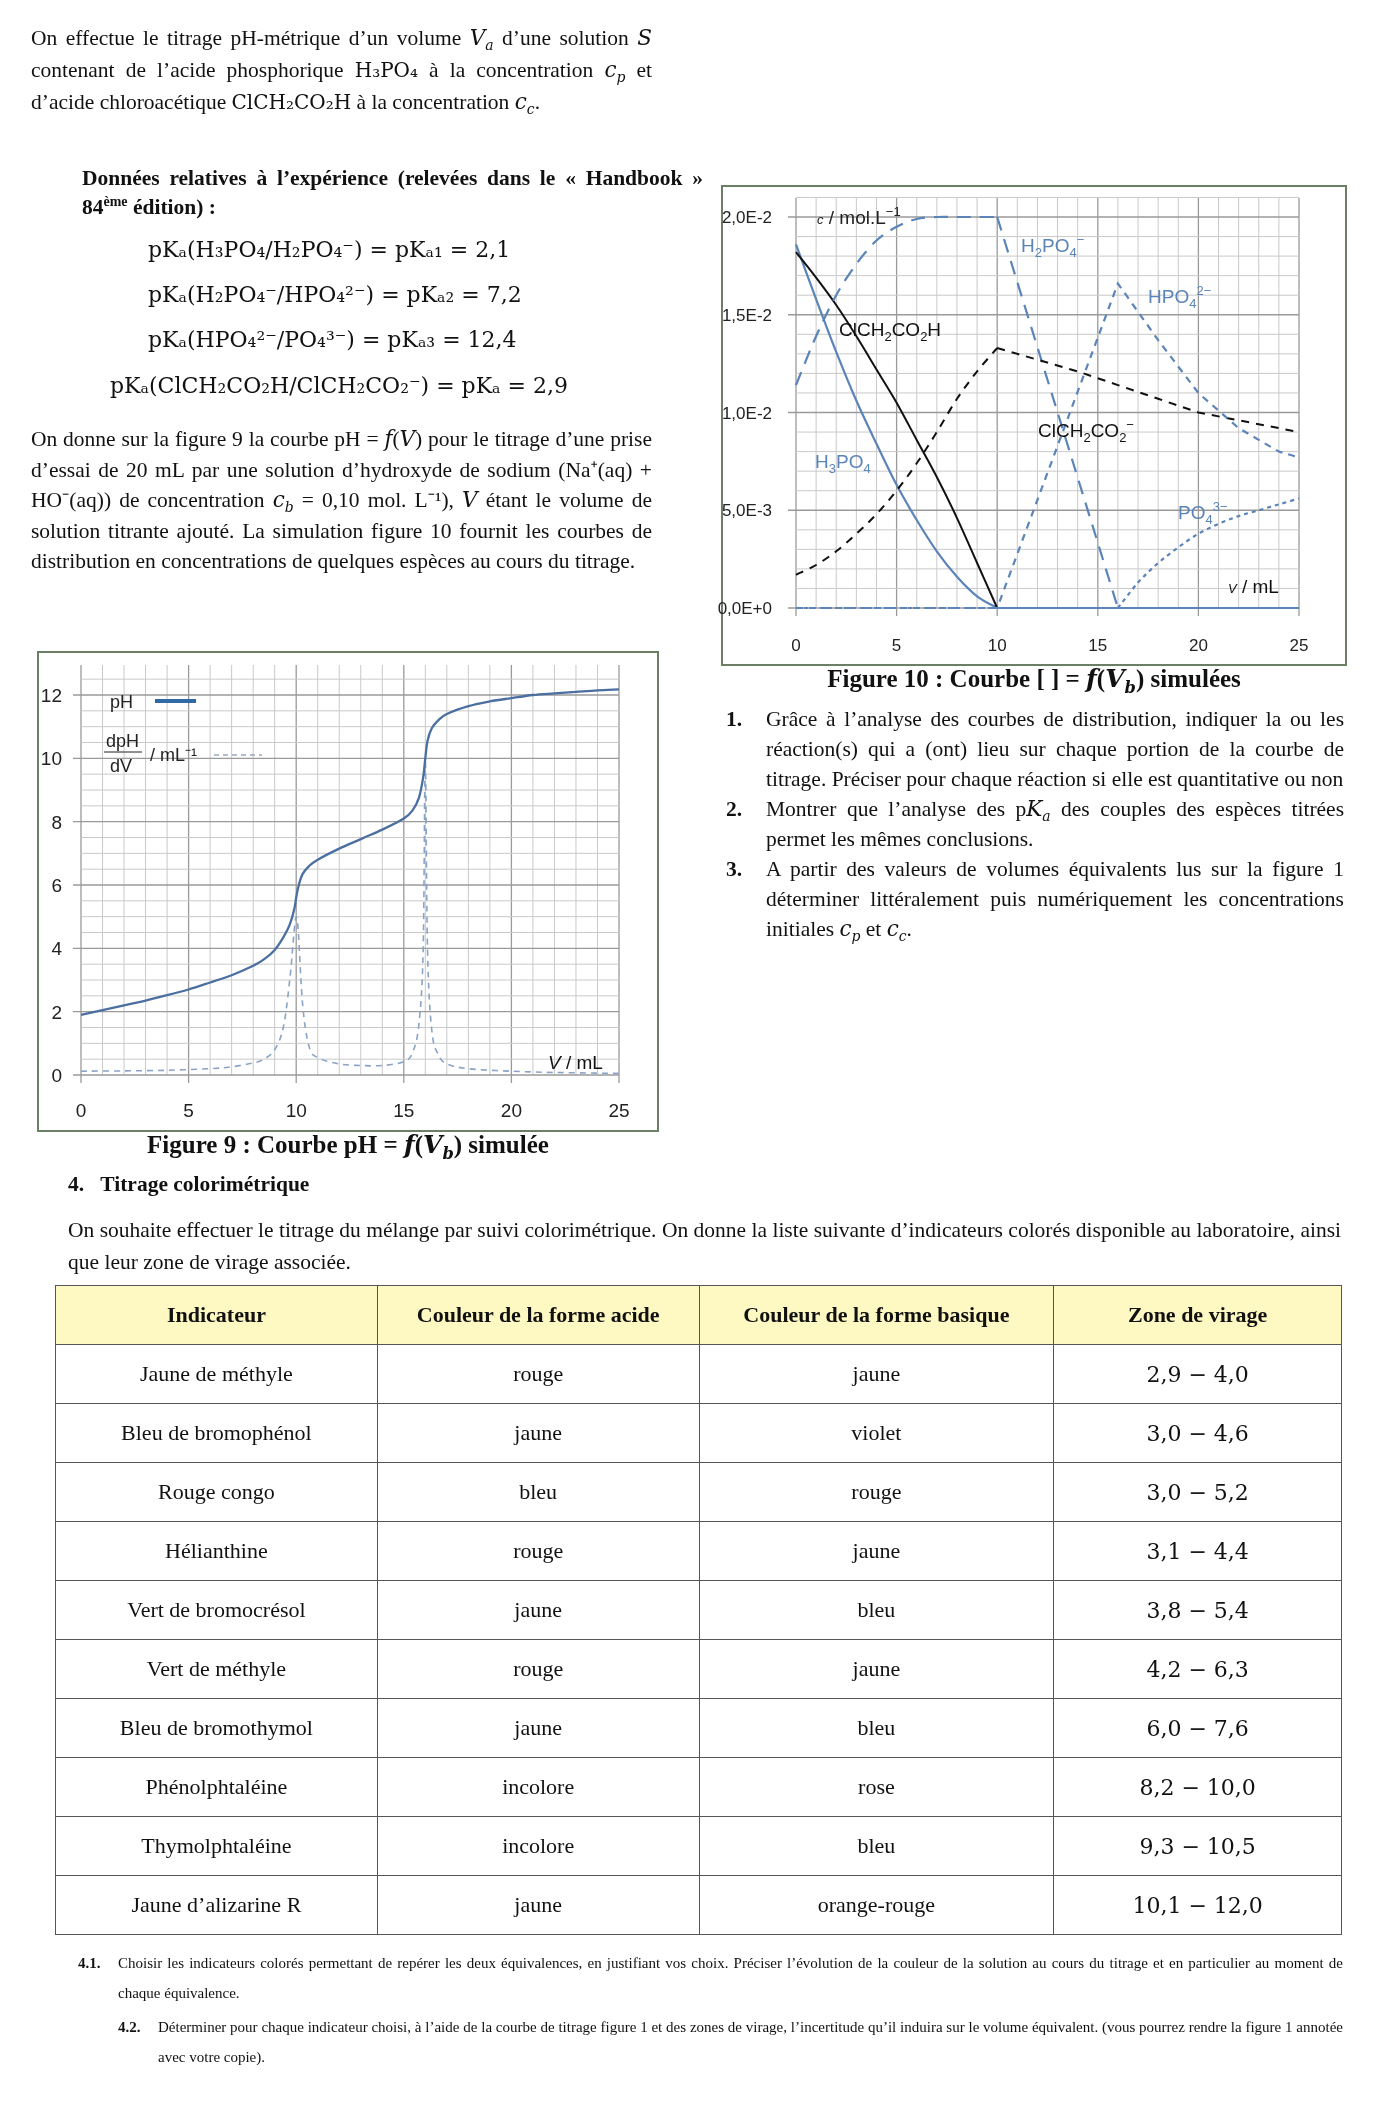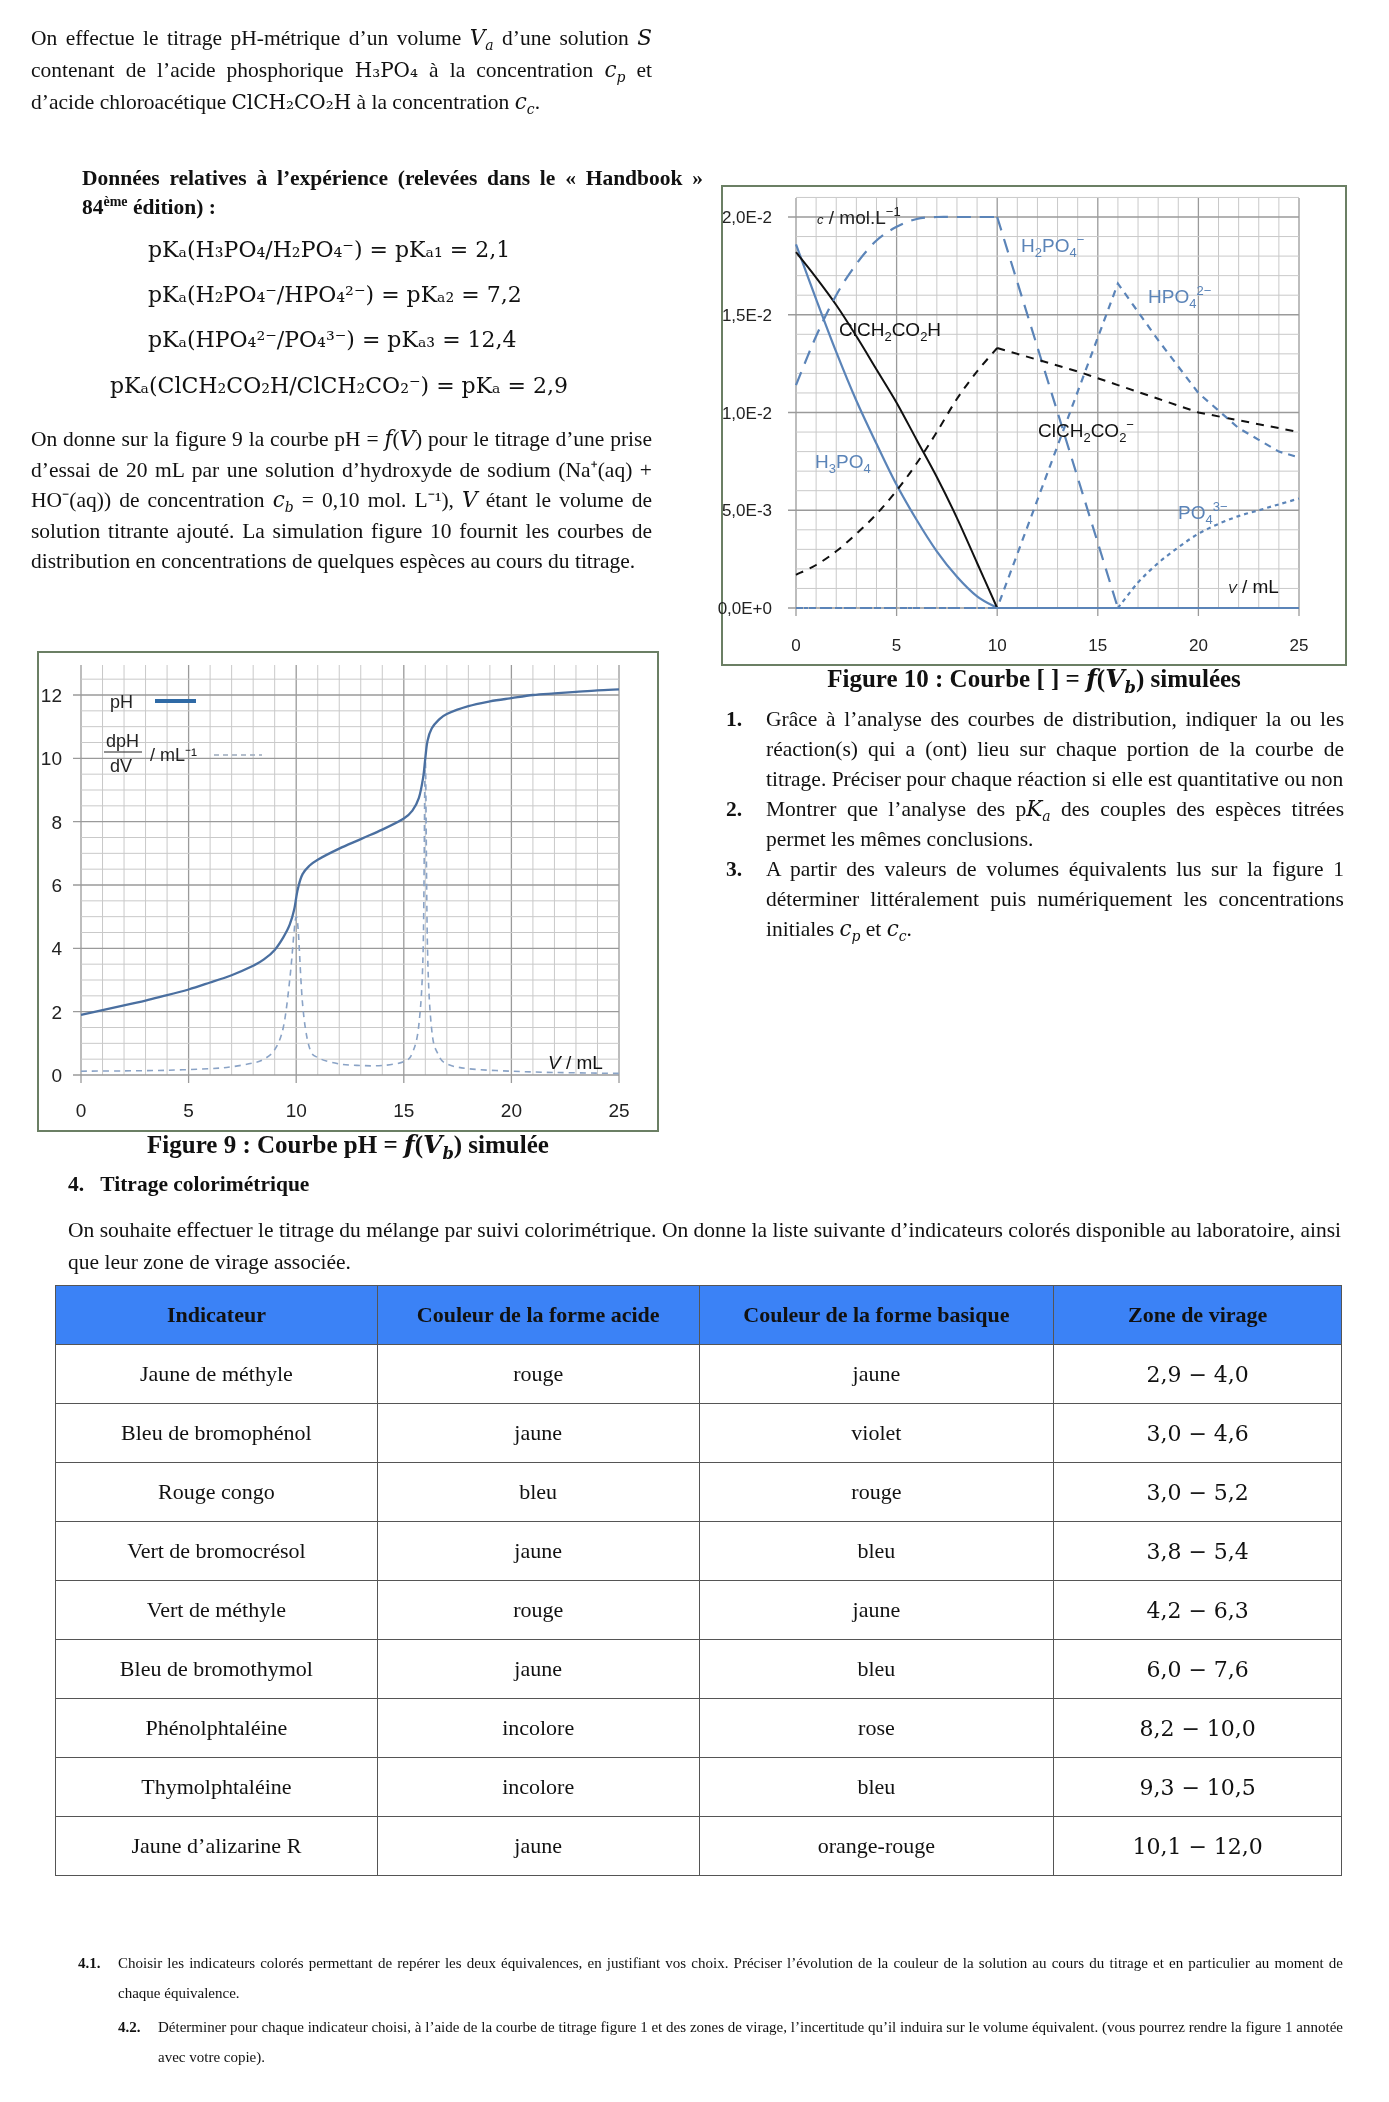--- a/index.html
+++ b/index.html
@@ -11,21 +11,21 @@
   .eq { position:absolute; font-family:"DejaVu Serif", serif; font-size:22px; white-space:nowrap; }
   i.v { font-family:"DejaVu Serif", serif; font-style:italic; }
   sub, sup { font-size:0.65em; line-height:0; }
   .fig-box { position:absolute; border:2px solid #6b7f64; background:#fff; }
   .caption { position:absolute; font-weight:bold; font-size:25px; text-align:center; white-space:nowrap; }
   .qlist { position:absolute; font-size:21.5px; line-height:30px; }
   .qitem { position:relative; padding-left:40px; text-align:justify; }
   .qnum { position:absolute; left:0; top:0; font-weight:bold; }
   table.ind { position:absolute; border-collapse:collapse; font-size:22px; }
   table.ind th, table.ind td { border:1.5px solid #555; text-align:center; height:58px; padding:0; }
-  table.ind th { background:#3b82f6; font-weight:bold; height:58px; }
+  table.ind th { background:#fef9c3; font-weight:bold; height:58px; }
   .sub41 { position:absolute; font-size:15px; line-height:30px; text-align:justify; }
   svg text { font-family:"Liberation Sans", sans-serif; }
 </style>
 </head>
 <body>
 
 <div class="abs para" style="left:31px; top:22px; width:621px;">
   <span>On effectue le titrage pH-métrique d’un volume </span><i class="v">V</i><sub><i class="v">a</i></sub><span> d’une solution </span><i class="v">S</i><span> contenant de l’acide phosphorique </span><span class="math">H₃PO₄</span><span> à la concentration </span><i class="v">c</i><sub><i class="v">p</i></sub><span> et d’acide chloroacétique </span><span class="math">ClCH₂CO₂H</span><span> à la concentration </span><i class="v">c</i><sub><i class="v">c</i></sub><span>.</span>
 </div>
 
@@ -252,20 +252,26 @@
         <td>violet</td>
         <td style="font-family: &quot;DejaVu Serif&quot;, serif;">3,0 − 4,6</td>
       </tr>
       <tr>
         <td>Rouge congo</td>
         <td>bleu</td>
         <td>rouge</td>
         <td style="font-family: &quot;DejaVu Serif&quot;, serif;">3,0 − 5,2</td>
       </tr>
       <tr>
+        <td>Hélianthine</td>
+        <td>rouge</td>
+        <td>jaune</td>
+        <td style="font-family: &quot;DejaVu Serif&quot;, serif;">3,1 − 4,4</td>
+      </tr>
+      <tr>
         <td>Vert de bromocrésol</td>
         <td>jaune</td>
         <td>bleu</td>
         <td style="font-family: &quot;DejaVu Serif&quot;, serif;">3,8 − 5,4</td>
       </tr>
       <tr>
         <td>Vert de méthyle</td>
         <td>rouge</td>
         <td>jaune</td>
         <td style="font-family: &quot;DejaVu Serif&quot;, serif;">4,2 − 6,3</td>

